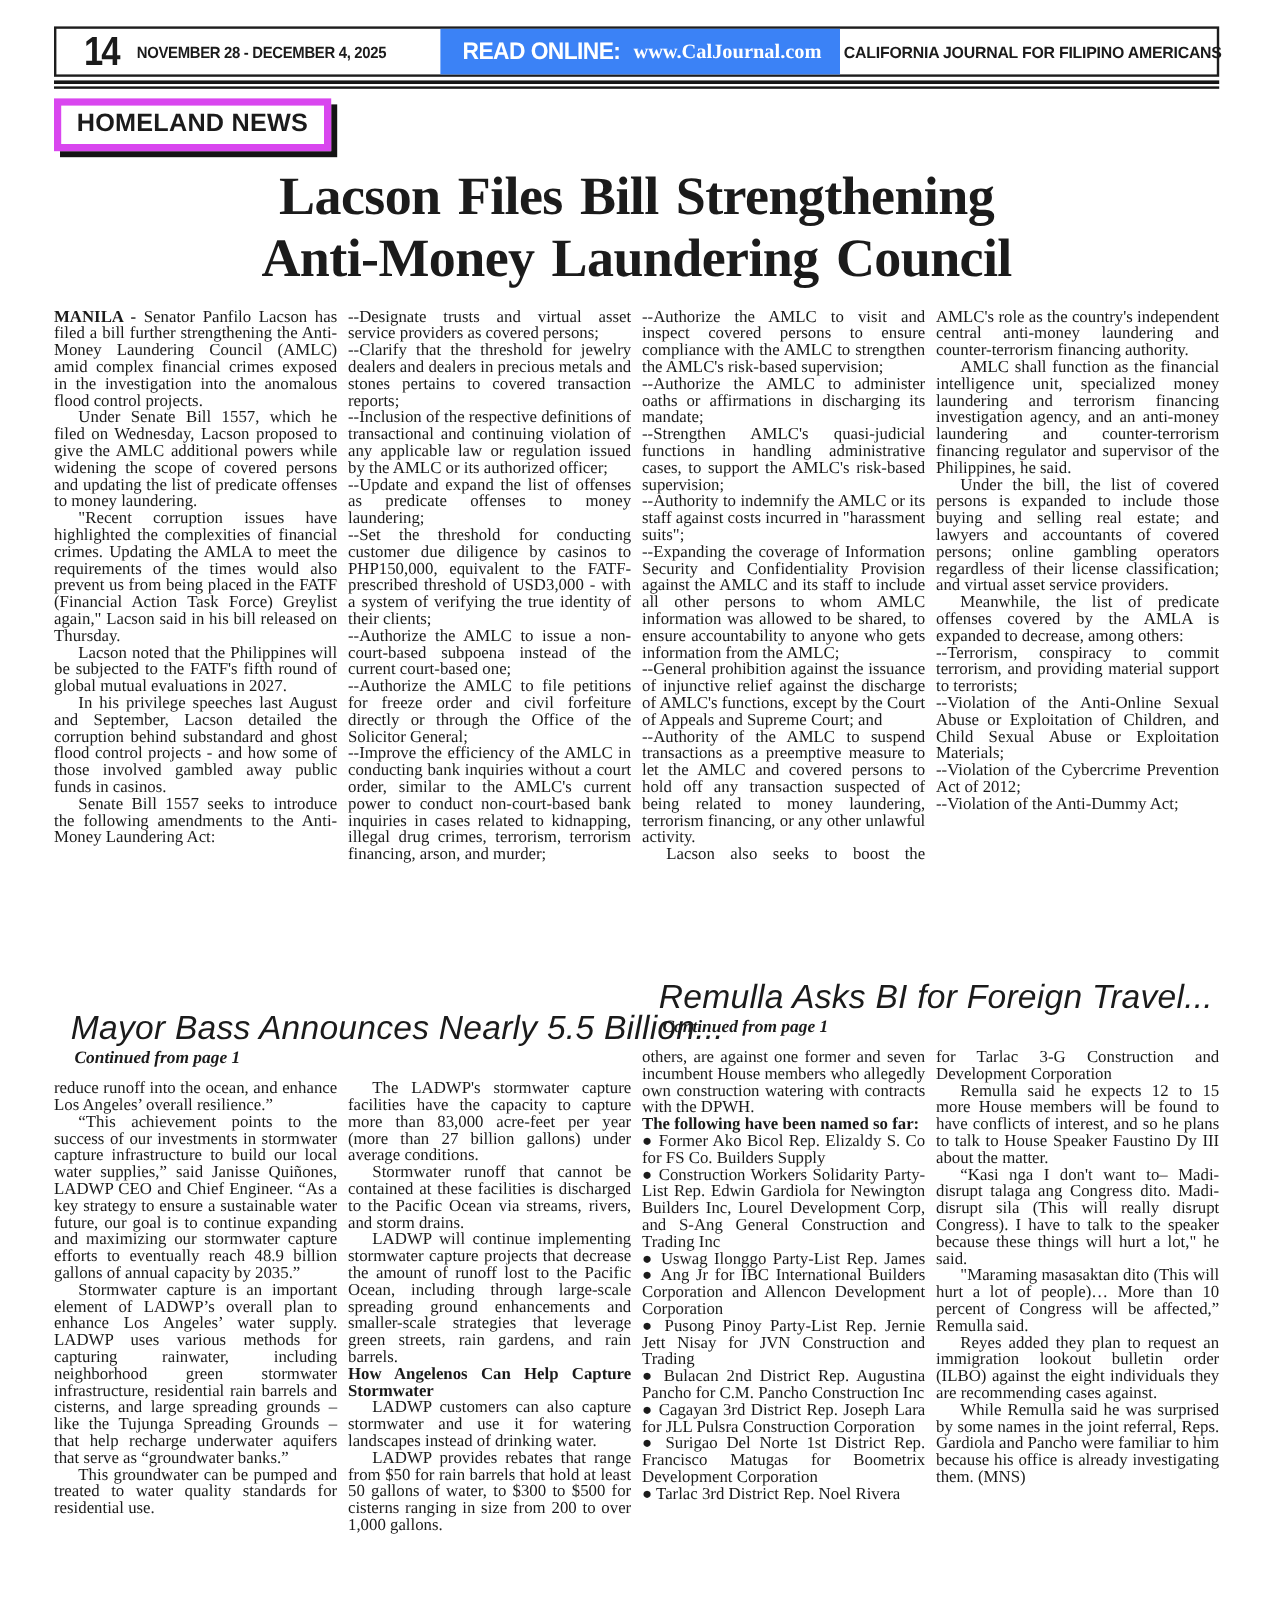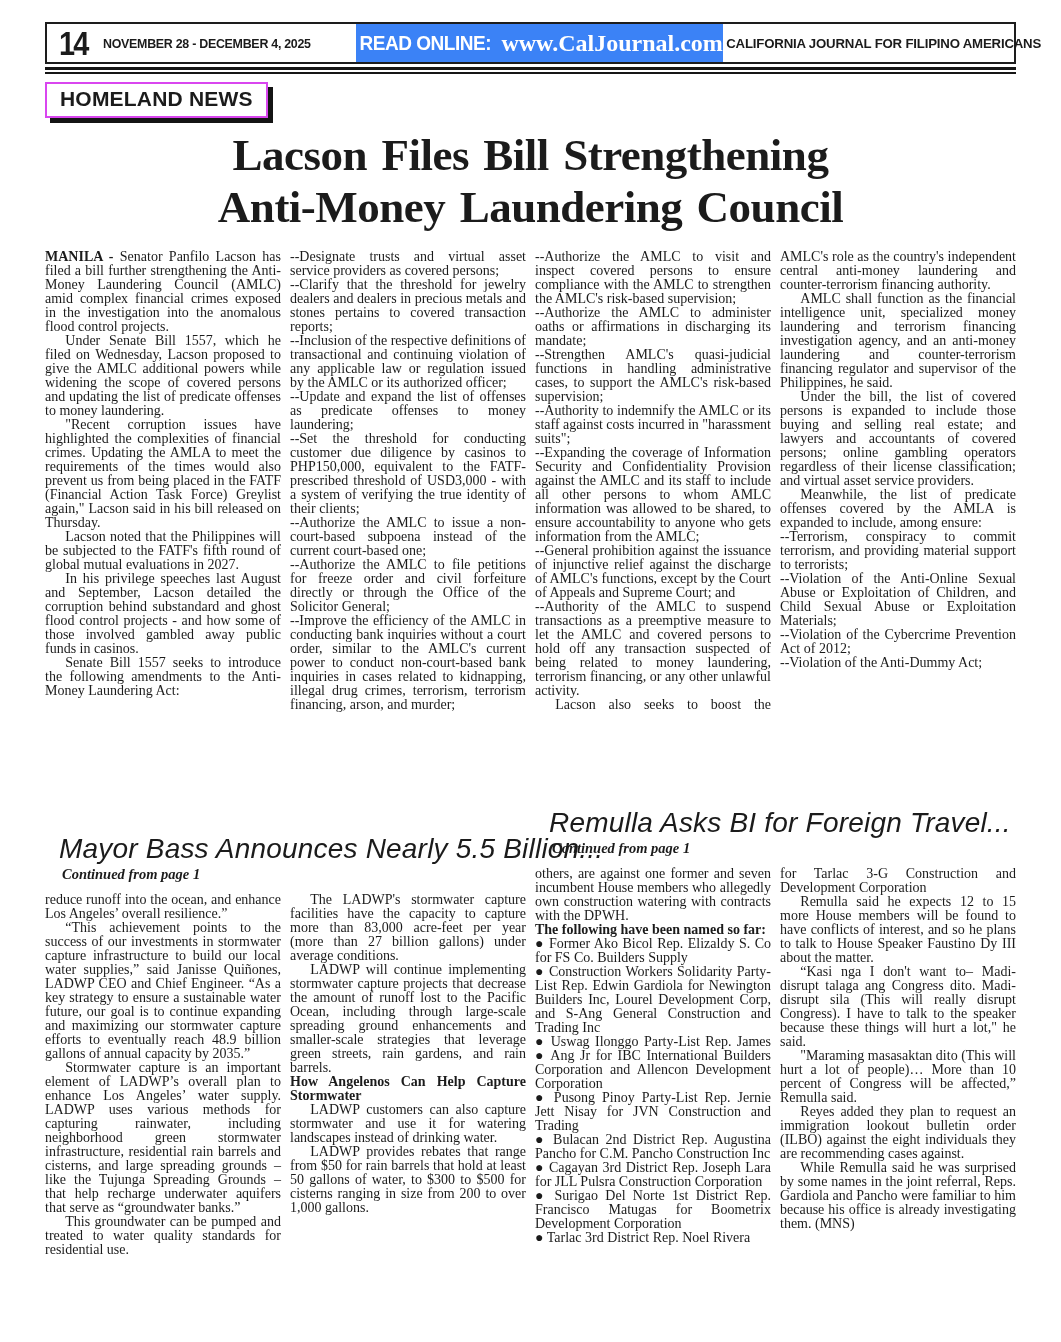--- a/index.html
+++ b/index.html
@@ -8,41 +8,41 @@
     background:#ffffff;color:#1b1b1b;
     font-family:"Liberation Serif", serif;
   }
   .page{width:1061px;height:1342px;position:relative;}
   
   .topbar{
     margin:22px 45px 0 45px;height:38px;
     border:2px solid #1d1d1d;display:flex;align-items:stretch;
     font-family:"Liberation Sans", sans-serif;
   }
-  .topbar-left{flex:0 0 297px;display:flex;align-items:center;gap:10px;padding-left:12px;}
+  .topbar-left{flex:0 0 297px;display:flex;align-items:center;gap:10px;padding-left:23px;}
   .pagenum{font-size:34px;font-weight:bold;letter-spacing:-2px;line-height:1;transform:scaleX(.85);transform-origin:left center;}
   .daterange{font-size:13.5px;font-weight:bold;letter-spacing:-.3px;transform:scaleX(.92);transform-origin:left center;white-space:nowrap;}
   .topbar-mid{
     flex:0 0 333px;background:#3b82f6;color:#fff;
     display:flex;align-items:center;justify-content:center;gap:7px;white-space:nowrap;
   }
   .ro-label{font-size:20px;font-weight:bold;letter-spacing:-.5px;transform:scaleX(.95);}
-  .ro-url{font-family:"Liberation Serif",serif;font-size:24px;font-weight:bold;}
+  .ro-url{font-family:"Liberation Serif",serif;font-size:17px;font-weight:bold;}
   .topbar-right{
     flex:1;display:flex;align-items:center;justify-content:center;
     font-size:13.5px;font-weight:bold;letter-spacing:-.2px;white-space:nowrap;transform:scaleX(.98);
   }
   .double-rule{
     margin:3px 45px 0 45px;height:2px;
     border-top:3px solid #161616;border-bottom:2px solid #161616;
   }
   
   .section-box{
     display:inline-block;margin:8px 0 0 45px;padding:3px 13px 5px 13px;
-    border:2px solid #d946ef;background:#fff;
+    border:6px solid #d946ef;background:#fff;
     box-shadow:5px 5px 0 0 #141414;
     font-family:"Liberation Sans",sans-serif;font-size:21px;font-weight:bold;letter-spacing:.2px;
   }
   
   .headline{
     margin:12px 20px 16px 20px;text-align:center;
     font-family:"Liberation Serif",serif;font-weight:bold;
     font-size:45px;line-height:1.15;letter-spacing:-.5px;word-spacing:.08em;
   }
   
@@ -132,20 +132,21 @@
       </div>
       <div class="colrow">
         <div class="col">
             <p class="para flush">reduce runoff into the ocean, and enhance Los Angeles’ overall resilience.”</p>
             <p class="para indent">“This achievement points to the success of our investments in stormwater capture infrastructure to build our local water supplies,” said Janisse Quiñones, LADWP CEO and Chief Engineer. “As a key strategy to ensure a sustainable water future, our goal is to continue expanding and maximizing our stormwater capture efforts to eventually reach 48.9 billion gallons of annual capacity by 2035.”</p>
             <p class="para indent">Stormwater capture is an important element of LADWP’s overall plan to enhance Los Angeles’ water supply. LADWP uses various methods for capturing rainwater, including neighborhood green stormwater infrastructure, residential rain barrels and cisterns, and large spreading grounds – like the Tujunga Spreading Grounds – that help recharge underwater aquifers that serve as “groundwater banks.”</p>
             <p class="para indent">This groundwater can be pumped and treated to water quality standards for residential use.</p>
           </div>
         <div class="col">
             <p class="para indent">The LADWP's stormwater capture facilities have the capacity to capture more than 83,000 acre-feet per year (more than 27 billion gallons) under average conditions.</p>
+            <p class="para indent">Stormwater runoff that cannot be contained at these facilities is discharged to the Pacific Ocean via streams, rivers, and storm drains.</p>
             <p class="para indent">LADWP will continue implementing stormwater capture projects that decrease the amount of runoff lost to the Pacific Ocean, including through large-scale spreading ground enhancements and smaller-scale strategies that leverage green streets, rain gardens, and rain barrels.</p>
             <p class="para bold">How Angelenos Can Help Capture Stormwater</p>
             <p class="para indent">LADWP customers can also capture stormwater and use it for watering landscapes instead of drinking water.</p>
             <p class="para indent">LADWP provides rebates that range from $50 for rain barrels that hold at least 50 gallons of water, to $300 to $500 for cisterns ranging in size from 200 to over 1,000 gallons.</p>
           </div>
       </div>
     </div>
 
     <div class="half right-half">
       <div class="colrow row-lacson-right">
@@ -156,21 +157,21 @@
             <p class="para flush">--Authority to indemnify the AMLC or its staff against costs incurred in "harassment suits";</p>
             <p class="para flush">--Expanding the coverage of Information Security and Confidentiality Provision against the AMLC and its staff to include all other persons to whom AMLC information was allowed to be shared, to ensure accountability to anyone who gets information from the AMLC;</p>
             <p class="para flush">--General prohibition against the issuance of injunctive relief against the discharge of AMLC's functions, except by the Court of Appeals and Supreme Court; and</p>
             <p class="para flush">--Authority of the AMLC to suspend transactions as a preemptive measure to let the AMLC and covered persons to hold off any transaction suspected of being related to money laundering, terrorism financing, or any other unlawful activity.</p>
             <p class="para indent spread">Lacson also seeks to boost the</p>
           </div>
         <div class="col">
             <p class="para flush">AMLC's role as the country's independent central anti-money laundering and counter-terrorism financing authority.</p>
             <p class="para indent">AMLC shall function as the financial intelligence unit, specialized money laundering and terrorism financing investigation agency, and an anti-money laundering and counter-terrorism financing regulator and supervisor of the Philippines, he said.</p>
             <p class="para indent">Under the bill, the list of covered persons is expanded to include those buying and selling real estate; and lawyers and accountants of covered persons; online gambling operators regardless of their license classification; and virtual asset service providers.</p>
-            <p class="para indent">Meanwhile, the list of predicate offenses covered by the AMLA is expanded to include, among ensure:</p>
+            <p class="para indent">Meanwhile, the list of predicate offenses covered by the AMLA is expanded to decrease, among others:</p>
             <p class="para flush">--Terrorism, conspiracy to commit terrorism, and providing material support to terrorists;</p>
             <p class="para flush">--Violation of the Anti-Online Sexual Abuse or Exploitation of Children, and Child Sexual Abuse or Exploitation Materials;</p>
             <p class="para flush">--Violation of the Cybercrime Prevention Act of 2012;</p>
             <p class="para flush">--Violation of the Anti-Dummy Act;</p>
           </div>
       </div>
       <div class="cont-header">
         <h2 class="cont-headline">Remulla Asks BI for Foreign Travel...</h2>
         <div class="continued">Continued from page 1</div>
       </div>

